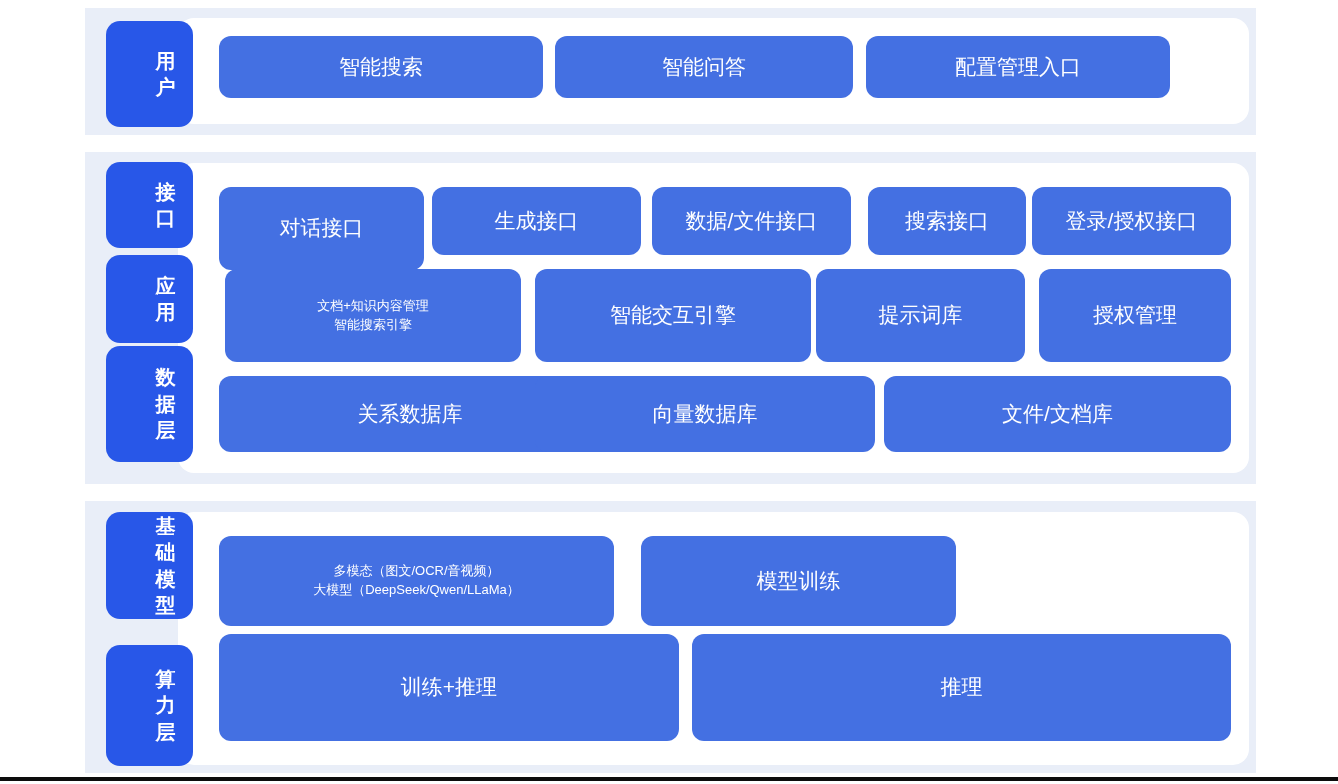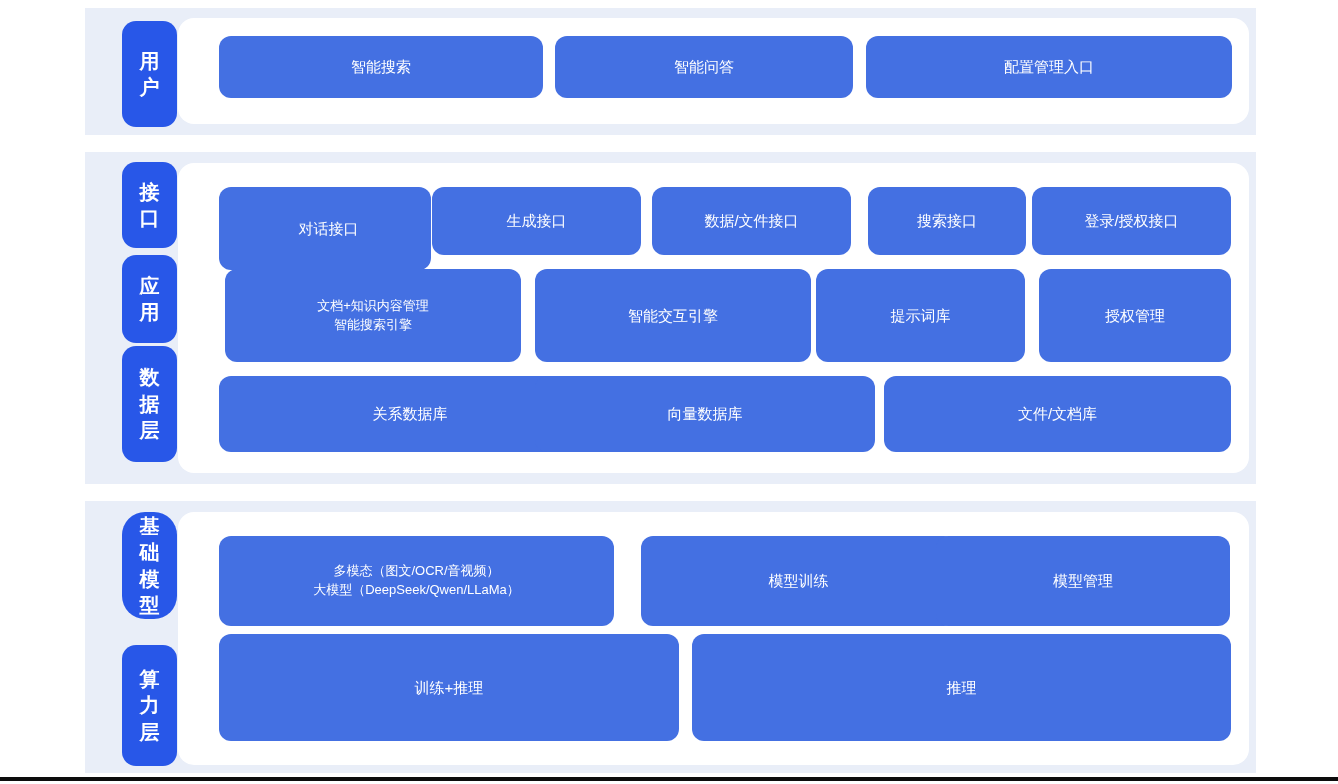--- a/index.html
+++ b/index.html
@@ -14,39 +14,40 @@
     position:absolute;
     background:#e9eef8;
   }
   .white-panel{
     position:absolute;
     background:#ffffff;
     border-radius:16px;
   }
   .vtab{
     position:absolute;
-    left:122px;width:55px;
+    left:106px;width:55px;
     background:#2857e8;
     border-radius:14px;
     display:flex;align-items:center;justify-content:center;
     color:#fff;font-weight:bold;font-size:20px;
     z-index:3;
+    padding-left:32px;
   }
   .vtab .vtab-label{
     width:1.05em;
     word-break:break-all;
     text-align:center;
     line-height:1.32;
   }
   .box{
     position:absolute;
     background:#4470e2;
     border-radius:12px;
     display:flex;align-items:center;justify-content:center;
-    color:#fff;font-size:15px;
+    color:#fff;font-size:21px;
     text-align:center;
     z-index:2;
   }
   .box .box-label{white-space:pre-line;line-height:1.45;}
   .box.multiline{font-size:13px;}
   .bottom-rule{
     position:absolute;
     left:0;top:777px;width:1338px;height:4px;
     background:#0c0c0c;
   }
@@ -61,38 +62,38 @@
   </div>
   <div class="vtab" style="top:21px;height:106px;">
     <span class="vtab-label">用户</span>
   </div>
   <div class="box" style="left:219px;top:36px;width:324px;height:62px;">
     <span class="box-label">智能搜索</span>
   </div>
   <div class="box" style="left:555px;top:36px;width:298px;height:62px;">
     <span class="box-label">智能问答</span>
   </div>
-  <div class="box" style="left:866px;top:36px;width:366px;height:62px;">
+  <div class="box" style="left:866px;top:36px;width:304px;height:62px;">
     <span class="box-label">配置管理入口</span>
   </div>
 
   <div class="section" style="left:85px;top:152px;width:1171px;height:332px;">
     <div class="white-panel" style="left:93px;top:11px;width:1071px;height:310px;"></div>
   </div>
   <div class="vtab" style="top:162px;height:86px;">
     <span class="vtab-label">接口</span>
   </div>
   <div class="vtab" style="top:255px;height:88px;">
     <span class="vtab-label">应用</span>
   </div>
   <div class="vtab" style="top:346px;height:116px;">
     <span class="vtab-label">数据层</span>
   </div>
 
-  <div class="box" style="left:219px;top:187px;width:205px;height:83px;padding-left:7px;">
+  <div class="box" style="left:219px;top:187px;width:205px;height:83px;">
     <span class="box-label">对话接口</span>
   </div>
   <div class="box" style="left:432px;top:187px;width:209px;height:68px;">
     <span class="box-label">生成接口</span>
   </div>
   <div class="box" style="left:652px;top:187px;width:199px;height:68px;">
     <span class="box-label">数据/文件接口</span>
   </div>
   <div class="box" style="left:868px;top:187px;width:158px;height:68px;">
     <span class="box-label">搜索接口</span>
@@ -121,37 +122,34 @@
   <div class="box" style="left:535px;top:376px;width:340px;height:76px;">
     <span class="box-label">向量数据库</span>
   </div>
   <div class="box" style="left:884px;top:376px;width:347px;height:76px;">
     <span class="box-label">文件/文档库</span>
   </div>
 
   <div class="section" style="left:85px;top:501px;width:1171px;height:272px;">
     <div class="white-panel" style="left:93px;top:11px;width:1071px;height:253px;"></div>
   </div>
-  <div class="vtab" style="top:512px;height:107px;border-radius:23px;">
+  <div class="vtab" style="top:512px;height:107px;">
     <span class="vtab-label">基础模型</span>
   </div>
   <div class="vtab" style="top:645px;height:121px;">
     <span class="vtab-label">算力层</span>
   </div>
 
   <div class="box multiline" style="left:219px;top:536px;width:395px;height:90px;">
     <span class="box-label">多模态（图文/OCR/音视频）
 大模型（DeepSeek/Qwen/LLaMa）</span>
   </div>
   <div class="box" style="left:641px;top:536px;width:315px;height:90px;">
     <span class="box-label">模型训练</span>
   </div>
-  <div class="box" style="left:936px;top:536px;width:294px;height:90px;">
-    <span class="box-label">模型管理</span>
-  </div>
 
   <div class="box" style="left:219px;top:634px;width:460px;height:107px;">
     <span class="box-label">训练+推理</span>
   </div>
   <div class="box" style="left:692px;top:634px;width:539px;height:107px;">
     <span class="box-label">推理</span>
   </div>
 
   <div class="bottom-rule"></div>
 </div>

